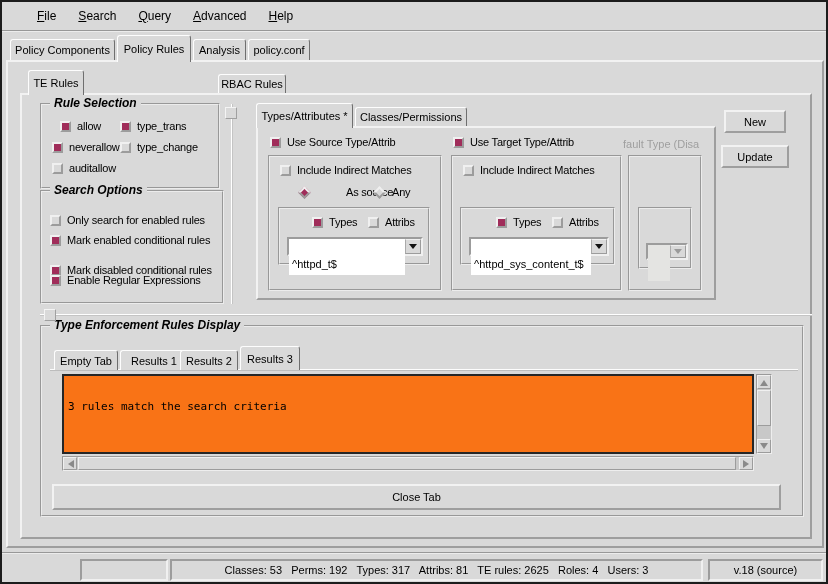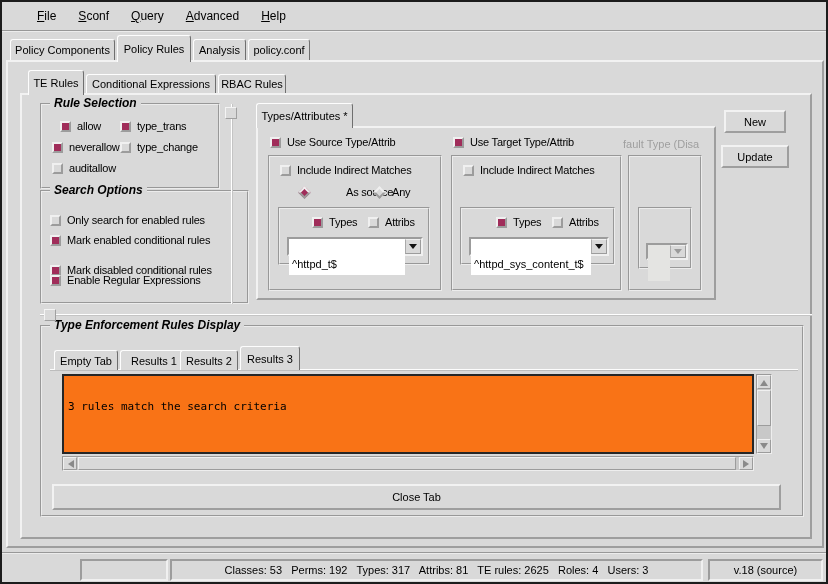--- a/index.html
+++ b/index.html
@@ -84,21 +84,21 @@
   .graylabel { position:absolute; color:#9f9f9f; font-size:11px; white-space:nowrap; overflow:hidden; }
   .tabline { position:absolute; height:2px; border-top:1px solid #fdfdfd; border-bottom:1px solid #bdbdbd; z-index:1; }
 </style>
 </head>
 <body>
 
 <div class="window">
 
   <div class="menubar">
     <div class="menu-item"><span class="mkey">F</span><span>ile</span></div>
-    <div class="menu-item"><span class="mkey">S</span><span>conf</span></div>
+    <div class="menu-item"><span class="mkey">S</span><span>earch</span></div>
     <div class="menu-item"><span class="mkey">Q</span><span>uery</span></div>
     <div class="menu-item"><span class="mkey">A</span><span>dvanced</span></div>
     <div class="menu-item"><span class="mkey">H</span><span>elp</span></div>
   </div>
 
   <div class="tab" style="left:8px; top:37px; width:105px; height:21px;">
       <span>Policy Components</span>
     </div>
   <div class="tab sel" style="left:115px; top:33px; width:74px; height:27px;">
       <span>Policy Rules</span>
@@ -107,23 +107,20 @@
       <span>Analysis</span>
     </div>
   <div class="tab" style="left:246px; top:37px; width:62px; height:21px;">
       <span>policy.conf</span>
     </div>
   <div class="nbbody" style="left:4px; top:58px; width:818px; height:488px;"></div>
 
   <div class="tab sel" style="left:26px; top:68px; width:56px; height:25px; z-index:6;">
       <span>TE Rules</span>
     </div>
-  <div class="tab" style="left:84px; top:72px; width:130px; height:19px; z-index:4;">
-      <span>Conditional Expressions</span>
-    </div>
   <div class="tab" style="left:216px; top:72px; width:68px; height:19px; z-index:4;">
       <span>RBAC Rules</span>
     </div>
   <div class="nbbody" style="left:18px; top:91px; width:792px; height:446px;">
 
     <div class="gbox" style="left:18px; top:8px; width:180px; height:86px;">
       <span class="gtitle">Rule Selection</span>
       <div class="ckrow" style="left:10px; top:15px;padding-left:8px;">
         <span class="cb checked"></span>
         <span>allow</span>
@@ -139,21 +136,21 @@
       <div class="ckrow" style="left:78px; top:36px;">
         <span class="cb"></span>
         <span>type_change</span>
       </div>
       <div class="ckrow" style="left:10px; top:57px;">
         <span class="cb"></span>
         <span>auditallow</span>
       </div>
     </div>
 
-    <div class="gbox" style="left:18px; top:95px; width:209px; height:114px;padding-left:48px;">
+    <div class="gbox" style="left:18px; top:95px; width:184px; height:114px;padding-left:48px;">
       <span class="gtitle">Search Options</span>
       <div class="ckrow" style="left:8px; top:22px;">
         <span class="cb"></span>
         <span>Only search for enabled rules</span>
       </div>
       <div class="ckrow" style="left:8px; top:42px;">
         <span class="cb checked"></span>
         <span>Mark enabled conditional rules</span>
       </div>
       <div class="ckrow" style="left:8px; top:72px;">
@@ -164,20 +161,23 @@
         <span class="cb checked"></span>
         <span>Enable Regular Expressions</span>
       </div>
     </div>
 
     <div class="sash-v" style="left:209px; top:9px; height:200px;"></div>
     <div class="sash-handle" style="left:203px; top:12px;"></div>
 
     <div class="tab sel" style="left:234px; top:8px; width:97px; height:25px; z-index:6;">
         <span>Types/Attributes *</span>
+      </div>
+    <div class="tab" style="left:333px; top:12px; width:112px; height:19px; z-index:4;">
+        <span>Classes/Permissions</span>
       </div>
     <div class="nbbody" style="left:234px; top:31px; width:460px; height:174px;">
 
       <div class="ckrow" style="left:12px; top:8px;">
         <span class="cb checked"></span>
         <span>Use Source Type/Attrib</span>
       </div>
 
       <div class="gbox" style="left:10px; top:27px; width:174px; height:136px;">
         <div class="ckrow" style="left:10px; top:7px;">

